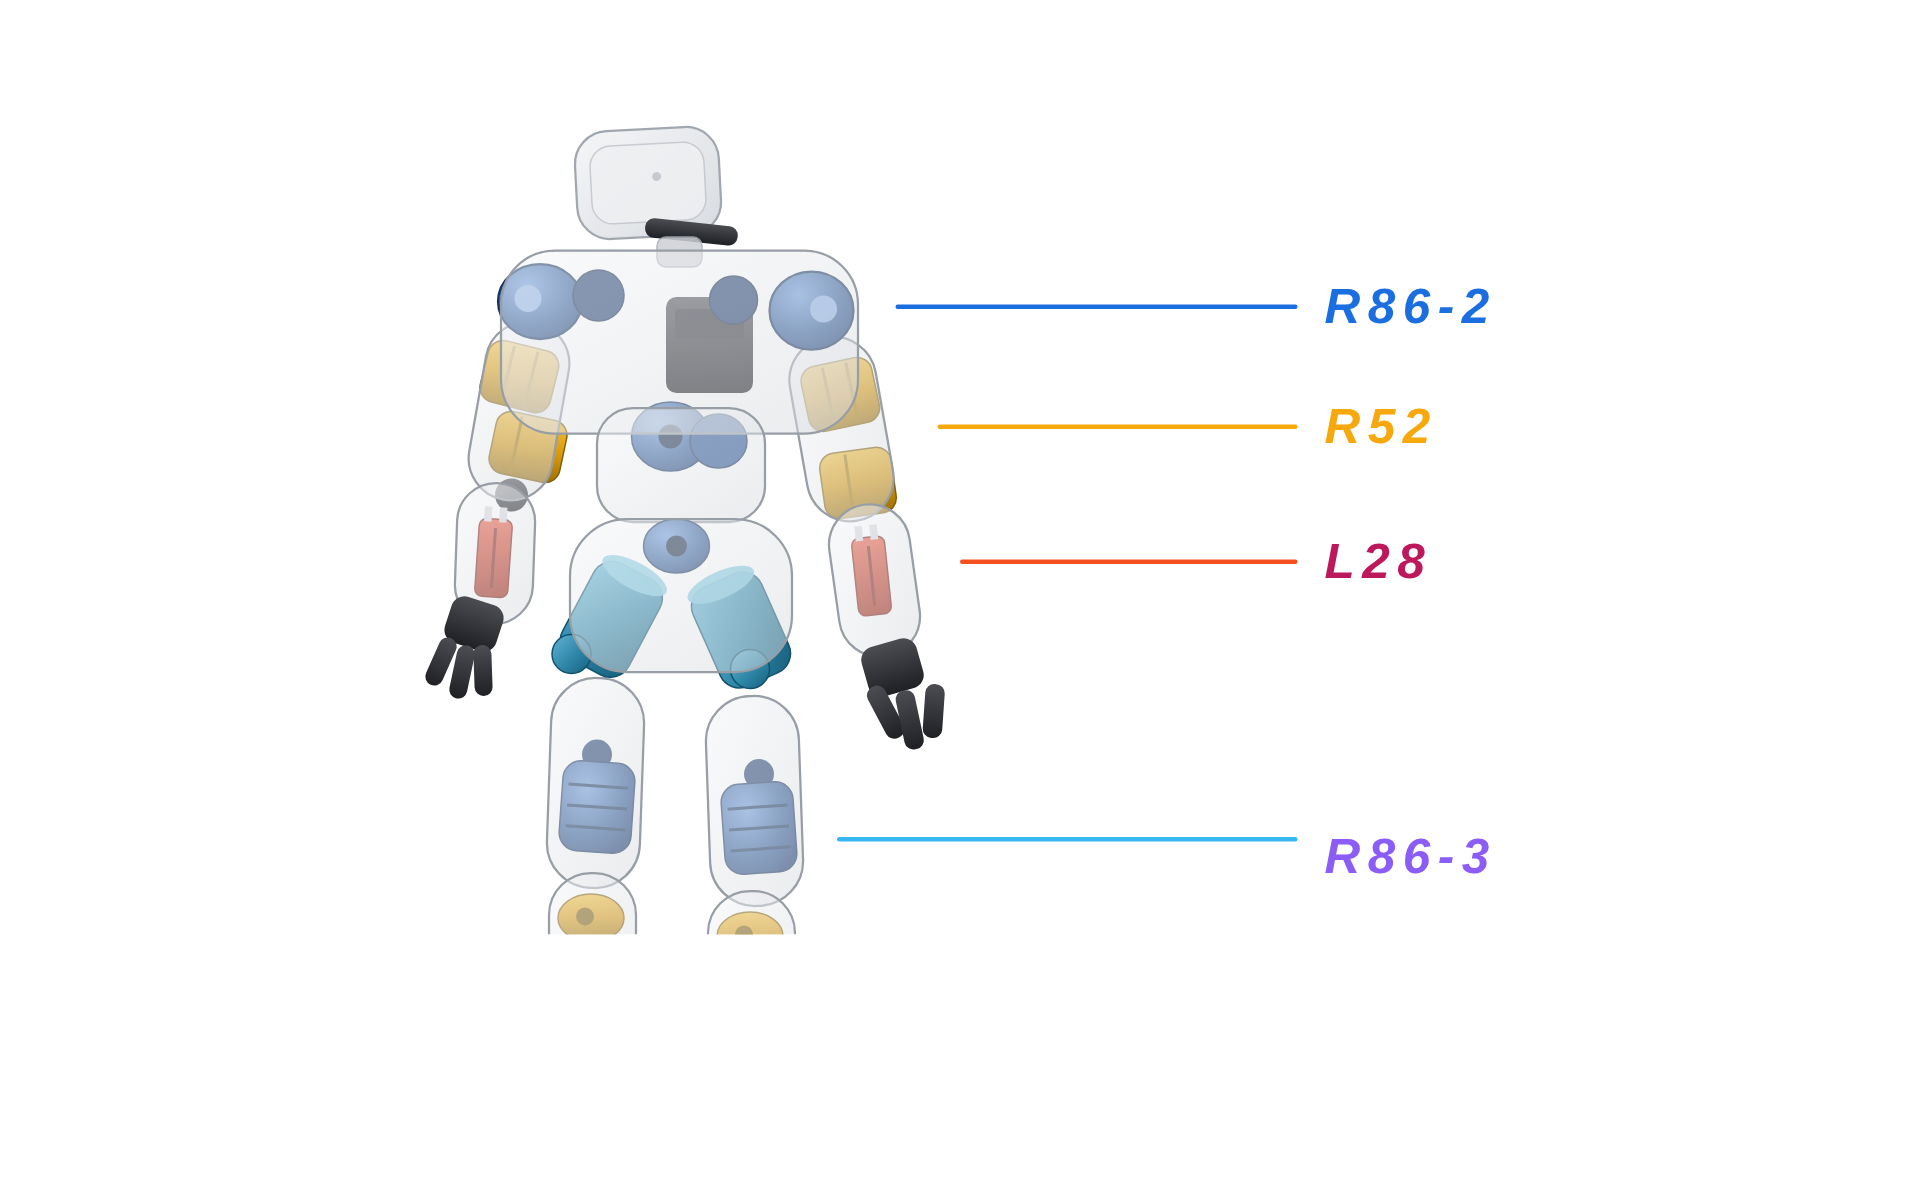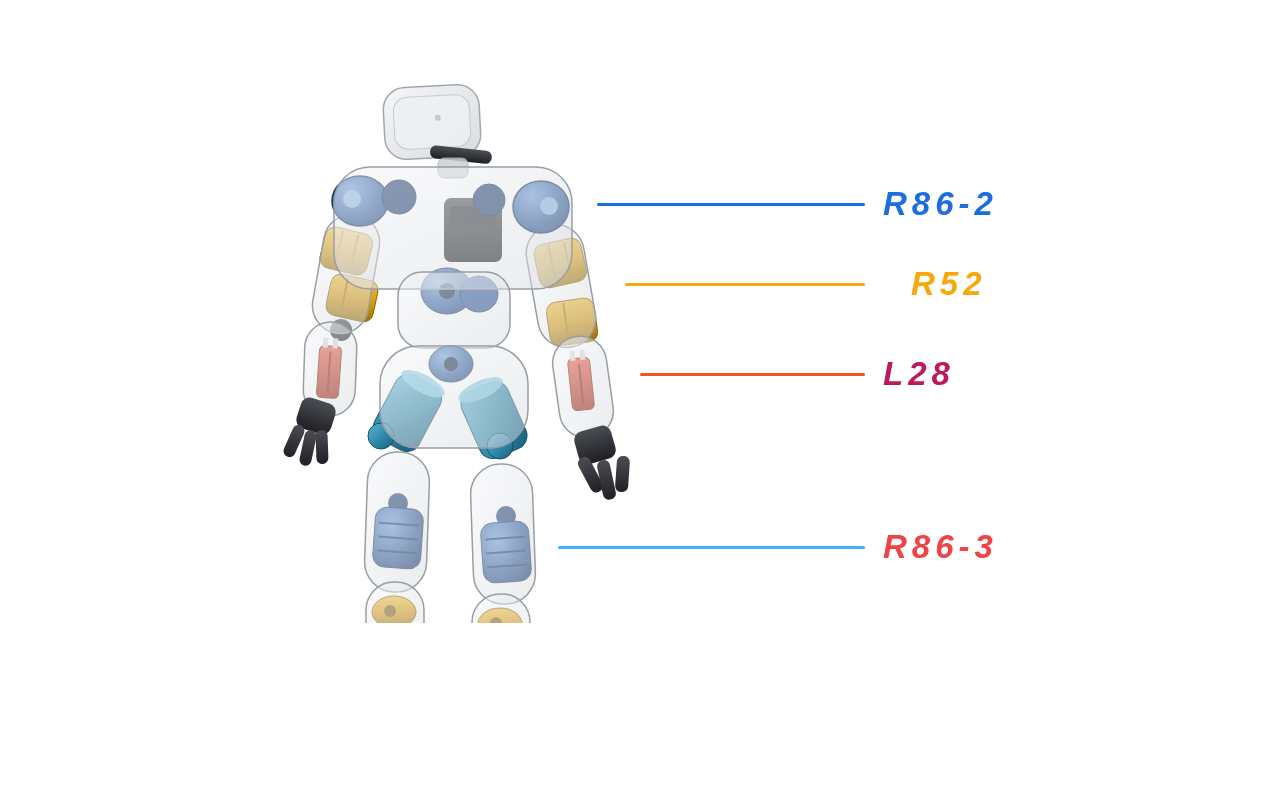--- a/index.html
+++ b/index.html
@@ -40,29 +40,29 @@
     letter-spacing: 5px;
     white-space: nowrap;
     line-height: 40px;
   }
   .c-r86-2 { left: 597px; top: 184px; }
   .c-r86-2 .line { width: 268px; background: #1b6ee0; }
   .c-r86-2 .label { color: #1b6ee0; }
 
   .c-r52 { left: 625px; top: 264px; }
   .c-r52 .line { width: 240px; background: #f6a80c; }
-  .c-r52 .label { color: #f6a80c; margin-left: 28px; }
+  .c-r52 .label { color: #f6a80c; }
 
   .c-l28 { left: 640px; top: 354px; }
   .c-l28 .line { width: 225px; background: #f4511e; }
   .c-l28 .label { color: #be185d; }
 
   .c-r86-3 { left: 558px; top: 527px; }
   .c-r86-3 .line { width: 307px; background: #38b6f2; }
-  .c-r86-3 .label { color: #ef4444; }
+  .c-r86-3 .label { color: #8b5cf6; margin-top: 24px; }
 </style>
 </head>
 <body>
 
 <div class="stage">
 
   <svg class="robot-svg" viewBox="0 0 1280 800" xmlns="http://www.w3.org/2000/svg">
     <defs>
       <linearGradient id="shellG" x1="0" y1="0" x2="1" y2="1">
         <stop offset="0" stop-color="#f4f5f7"></stop>

